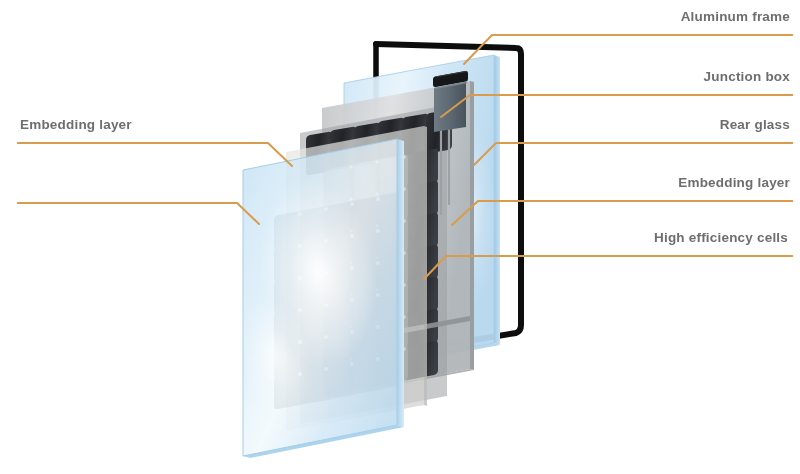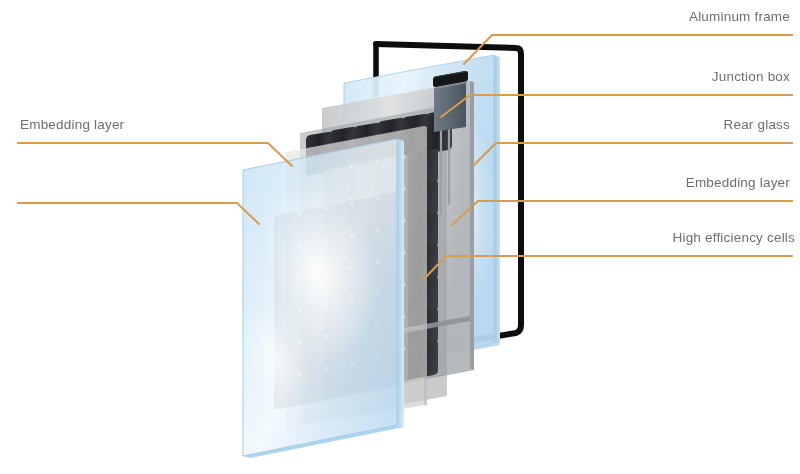--- a/index.html
+++ b/index.html
@@ -22,21 +22,21 @@
     position: absolute;
     left: 0;
     top: 0;
     width: 800px;
     height: 474px;
   }
   .callout-label {
     position: absolute;
     color: #6d6e70;
     font-size: 13.5px;
-    font-weight: normal;
+    font-weight: bold;
     letter-spacing: 0.2px;
     white-space: nowrap;
     line-height: 1;
   }
   .callout-right { text-align: right; }
   .callout-left { text-align: left; }
 </style>
 </head>
 <body>
 
@@ -344,18 +344,18 @@
   </svg>
 
   <div class="callout-label callout-right" style="right:10px; top:10px;">Aluminum frame</div>
 
   <div class="callout-label callout-right" style="right:10px; top:70px;">Junction box</div>
 
   <div class="callout-label callout-right" style="right:10px; top:118px;text-align:right;">Rear glass</div>
 
   <div class="callout-label callout-right" style="right:10px; top:176px;">Embedding layer</div>
 
-  <div class="callout-label callout-right" style="right:5px; top:231px;">High efficiency cells</div>
+  <div class="callout-label callout-right" style="right:12px; top:231px;">High efficiency cells</div>
 
   <div class="callout-label callout-left" style="left:20px; top:118px;">Embedding layer</div>
 
 
 </div>
 
 </body></html>

